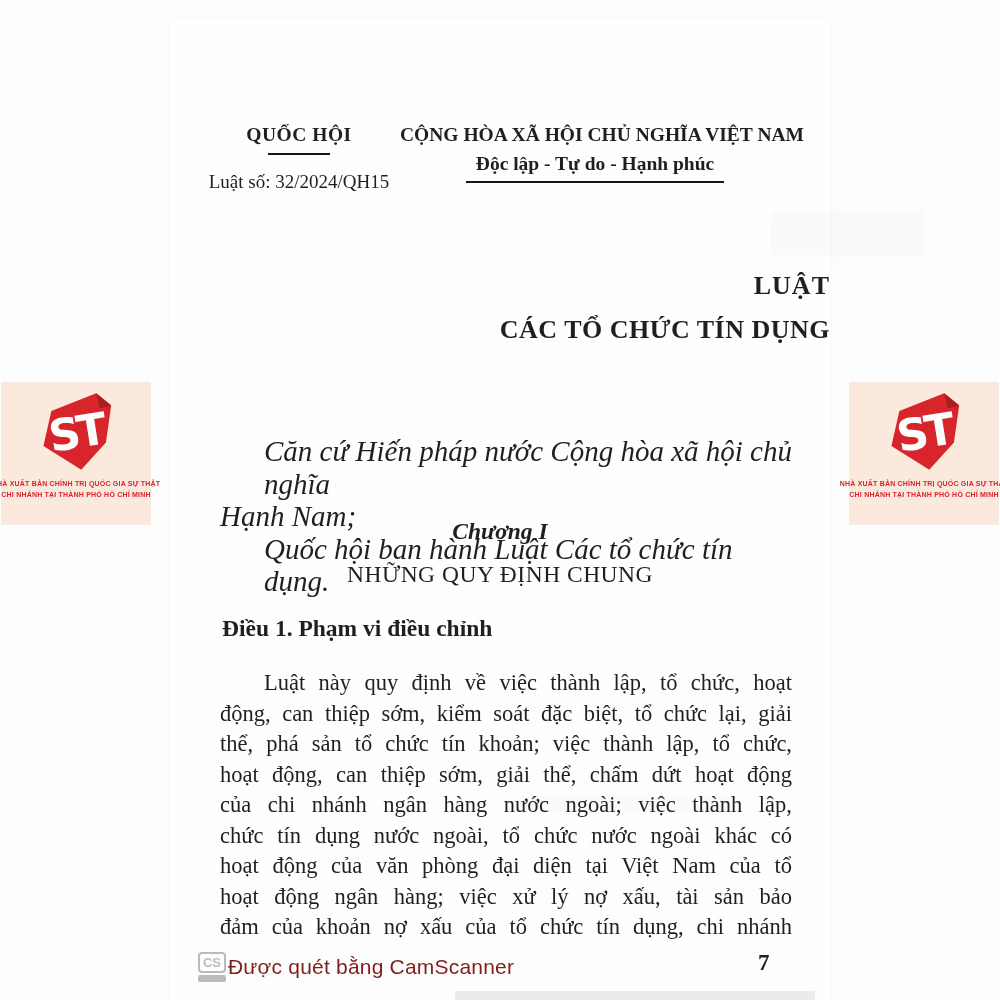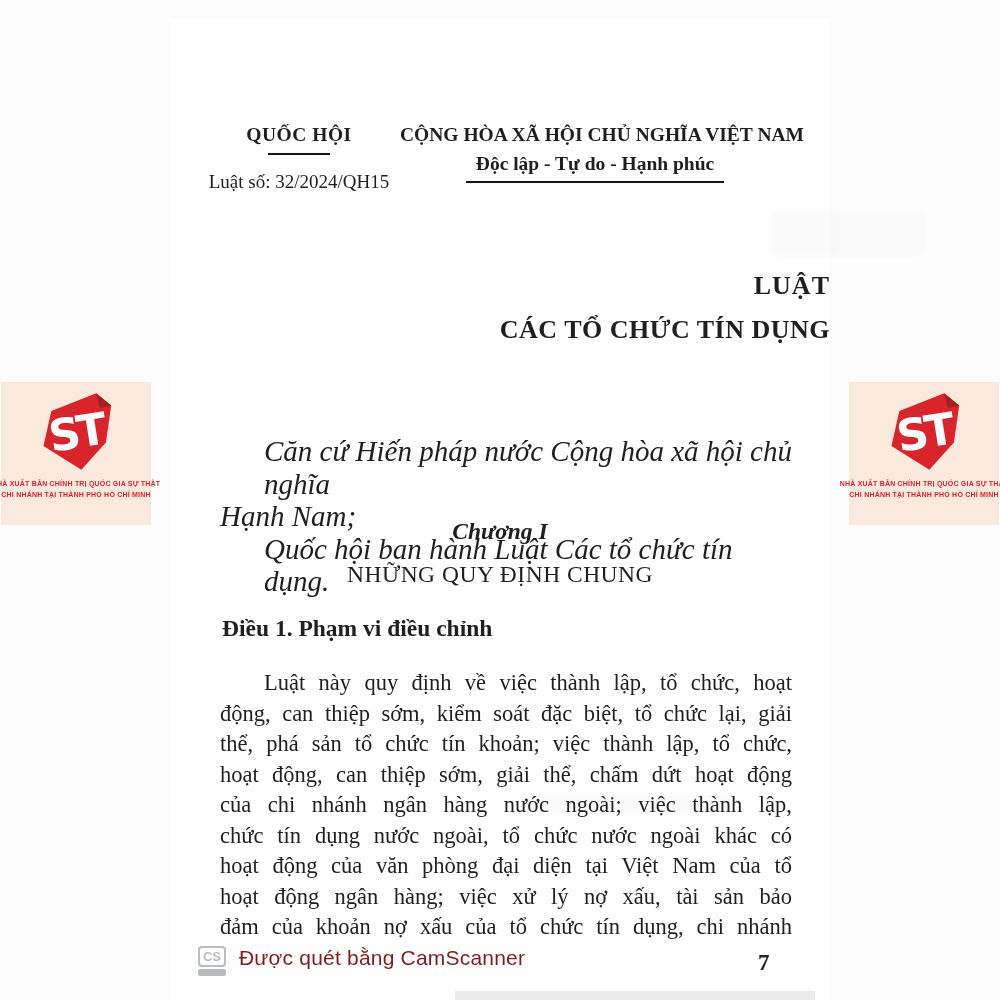--- a/index.html
+++ b/index.html
@@ -52,21 +52,21 @@
   .wm-left  { left:1px; }
   .wm-right { left:849px; }
   .st-logo { width:88px; height:88px; display:block; }
   .wm-caption { font-family:"Liberation Sans","DejaVu Sans",sans-serif; font-weight:bold;
                 color:#d8242b; font-size:7px; line-height:10px; letter-spacing:.2px;
                 white-space:nowrap; margin-top:1px; }
   .wm-caption.first { margin-top:3px; }
 
   
   .scan-footer { position:absolute; left:198px; top:946px; height:42px;
-                 display:flex; align-items:flex-start; gap:11px; }
+                 display:flex; align-items:center; }
   .cs-badge { display:inline-block; width:30px; }
   .cs-box { display:block; width:28px; height:21px; border:2px solid #b9bcbe; border-radius:4px;
             color:#b9bcbe; font-family:"Liberation Sans","DejaVu Sans",sans-serif;
             font-weight:bold; font-size:13px; line-height:17px; text-align:center; }
   .cs-bar { display:block; width:28px; height:7px; background:#b9bcbe; border-radius:2px; margin-top:2px; }
   .cs-label { font-family:"Liberation Sans","DejaVu Sans",sans-serif;
               color:#7f1d1d; font-size:21px; letter-spacing:.2px; white-space:nowrap; }
   .page-number { position:absolute; left:758px; top:950px; font-size:23px; font-weight:bold; color:#222; }
 
   

